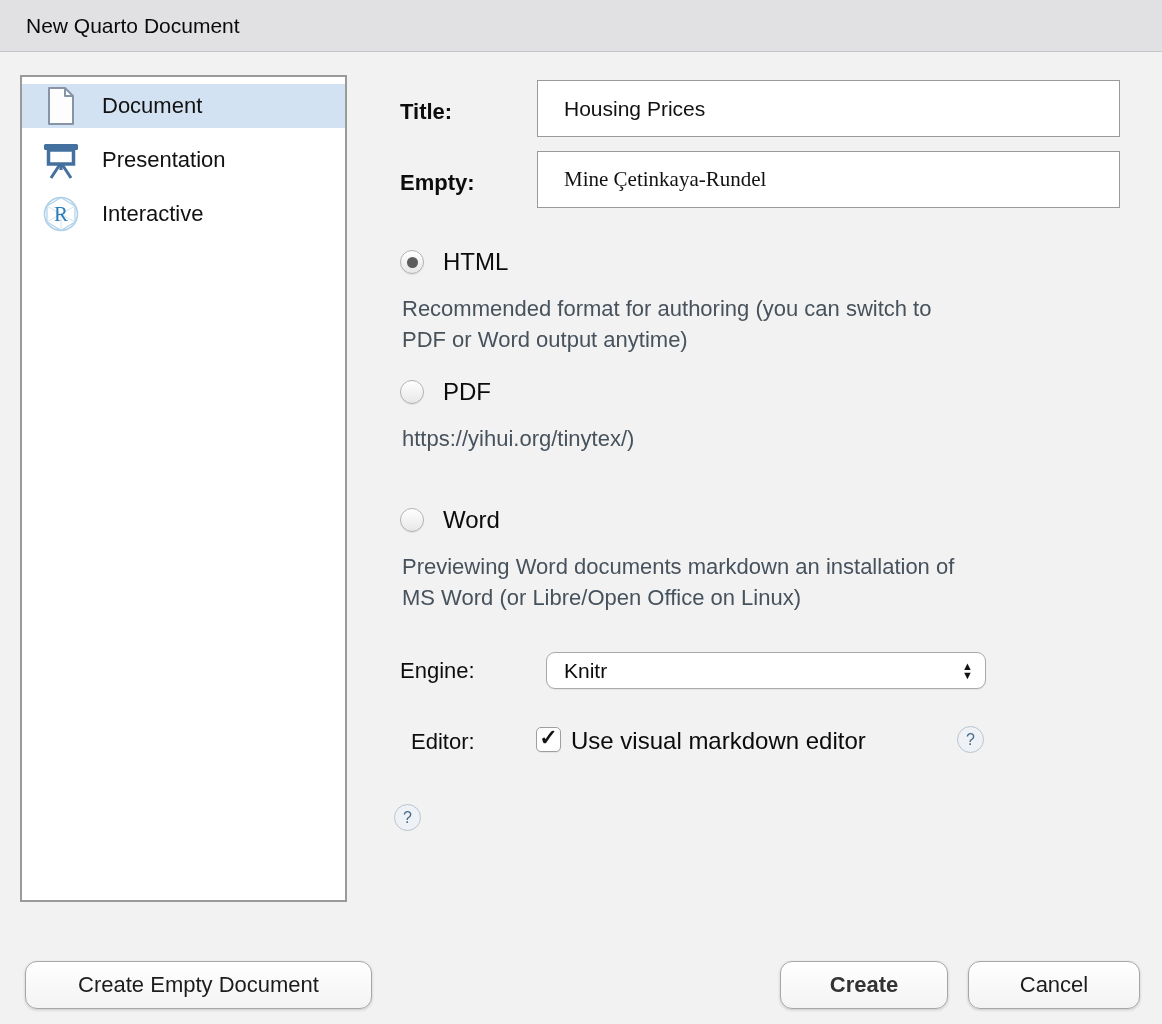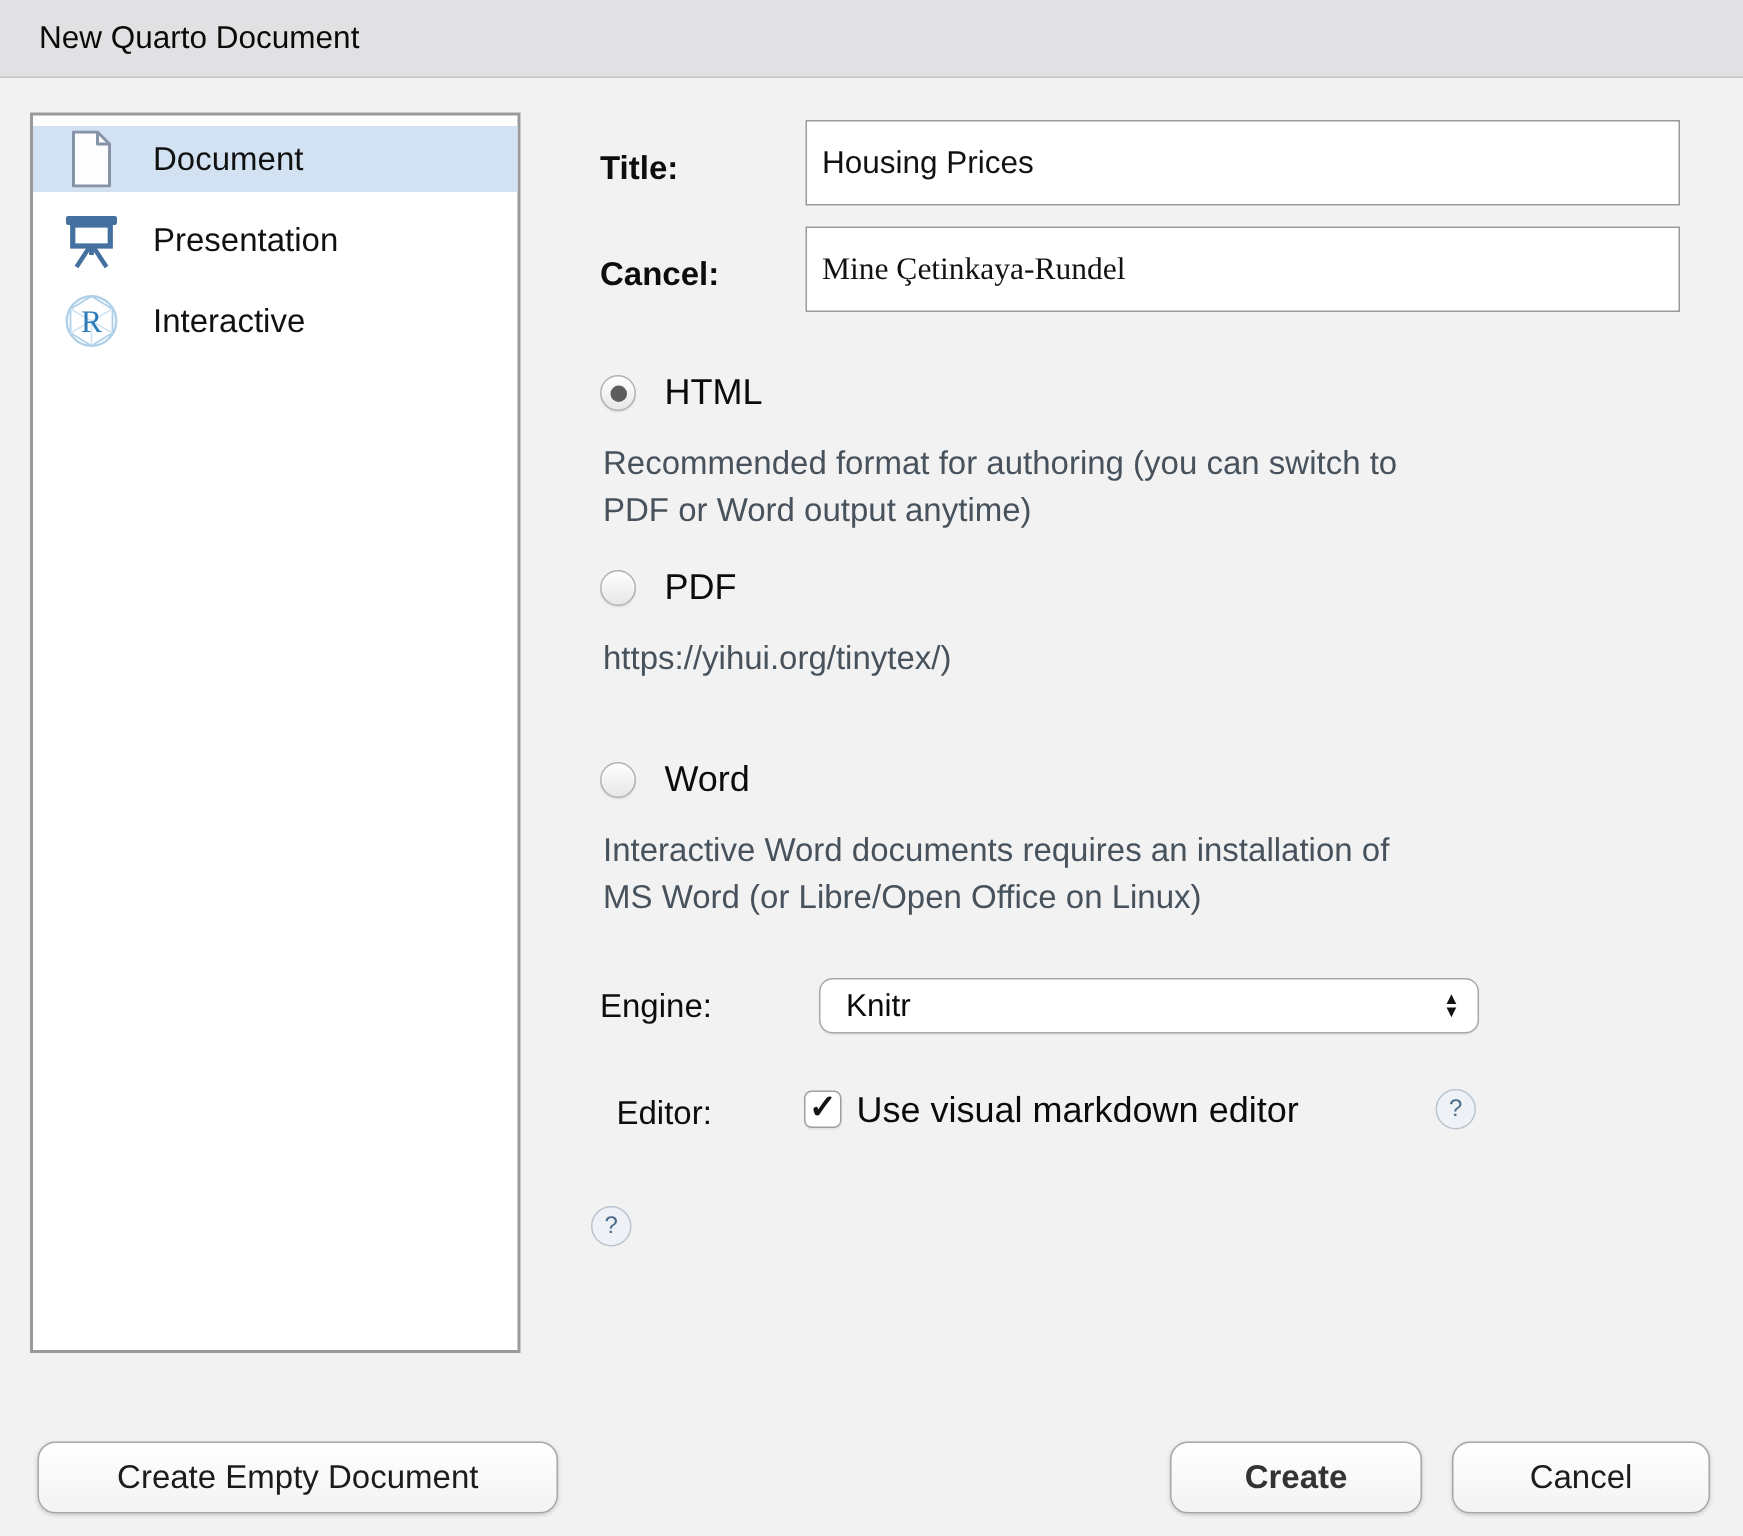--- a/index.html
+++ b/index.html
@@ -29,21 +29,21 @@
   .side-item.selected { background:#d2e2f2; }
   .side-icon { width:38px; display:flex; justify-content:center; align-items:center; }
   
   .abs { position:absolute; }
   .field-label { font-size:22px; font-weight:bold; color:#0d0d0d; }
   .plain-label { font-size:22px; color:#0d0d0d; }
   .text-input {
     position:absolute; width:583px; height:57px;
     border:1px solid #9a9a9a; background:#ffffff;
     font-family:"Liberation Sans", sans-serif;
-    font-size:21px; color:#111; padding:0 10px; outline:none;
+    font-size:21px; color:#111; padding:0 26px; outline:none;
   }
   
   .radio-row { display:flex; align-items:center; gap:19px; }
   .radio {
     width:24px; height:24px; border-radius:50%;
     border:1px solid #b2b2b2;
     background:linear-gradient(#ffffff,#e7e7e7);
     box-shadow:inset 0 1px 1px rgba(255,255,255,.8), 0 1px 1px rgba(0,0,0,.08);
     display:flex; align-items:center; justify-content:center;
   }
@@ -130,21 +130,21 @@
           <text x="19" y="26" font-size="21" fill="#2b7bb9" text-anchor="middle" font-family="Liberation Serif, serif">R</text>
         </svg>
       </span>
       <span>Interactive</span>
     </div>
   </div>
 
   <div class="abs field-label" style="left:400px; top:99px;">Title:</div>
   <input class="text-input" style="left: 537px; top: 80px;" value="Housing Prices">
 
-  <div class="abs field-label" style="left:400px; top:170px;">Cancel:</div>
+  <div class="abs field-label" style="left:400px; top:170px;">Empty:</div>
   <input class="text-input" style="left: 537px; top: 151px; font-family: Liberation Serif, serif;" value="Mine Çetinkaya-Rundel">
 
   <div class="abs radio-row" style="left:400px; top:248px;">
     <span class="radio on">
         <span class="dot"></span>
       </span>
     <span class="radio-label">HTML</span>
   </div>
   <div class="abs desc" style="left:402px; top:293px;">
     <div>Recommended format for authoring (you can switch to</div>
@@ -157,21 +157,21 @@
   </div>
   <div class="abs desc" style="left:402px; top:423px;">
     <div>https://yihui.org/tinytex/)</div>
   </div>
 
   <div class="abs radio-row" style="left:400px; top:506px;">
     <span class="radio"></span>
     <span class="radio-label">Word</span>
   </div>
   <div class="abs desc" style="left:402px; top:551px;">
-    <div>Interactive Word documents requires an installation of</div>
+    <div>Previewing Word documents markdown an installation of</div>
     <div>MS Word (or Libre/Open Office on Linux)</div>
   </div>
 
   <div class="abs plain-label" style="left:400px; top:658px;">Engine:</div>
   <div class="select" style="left:546px; top:652px;">
     <span class="val">Knitr</span>
     <span class="stepper">
       <span>▲</span>
       <span>▼</span>
     </span>

